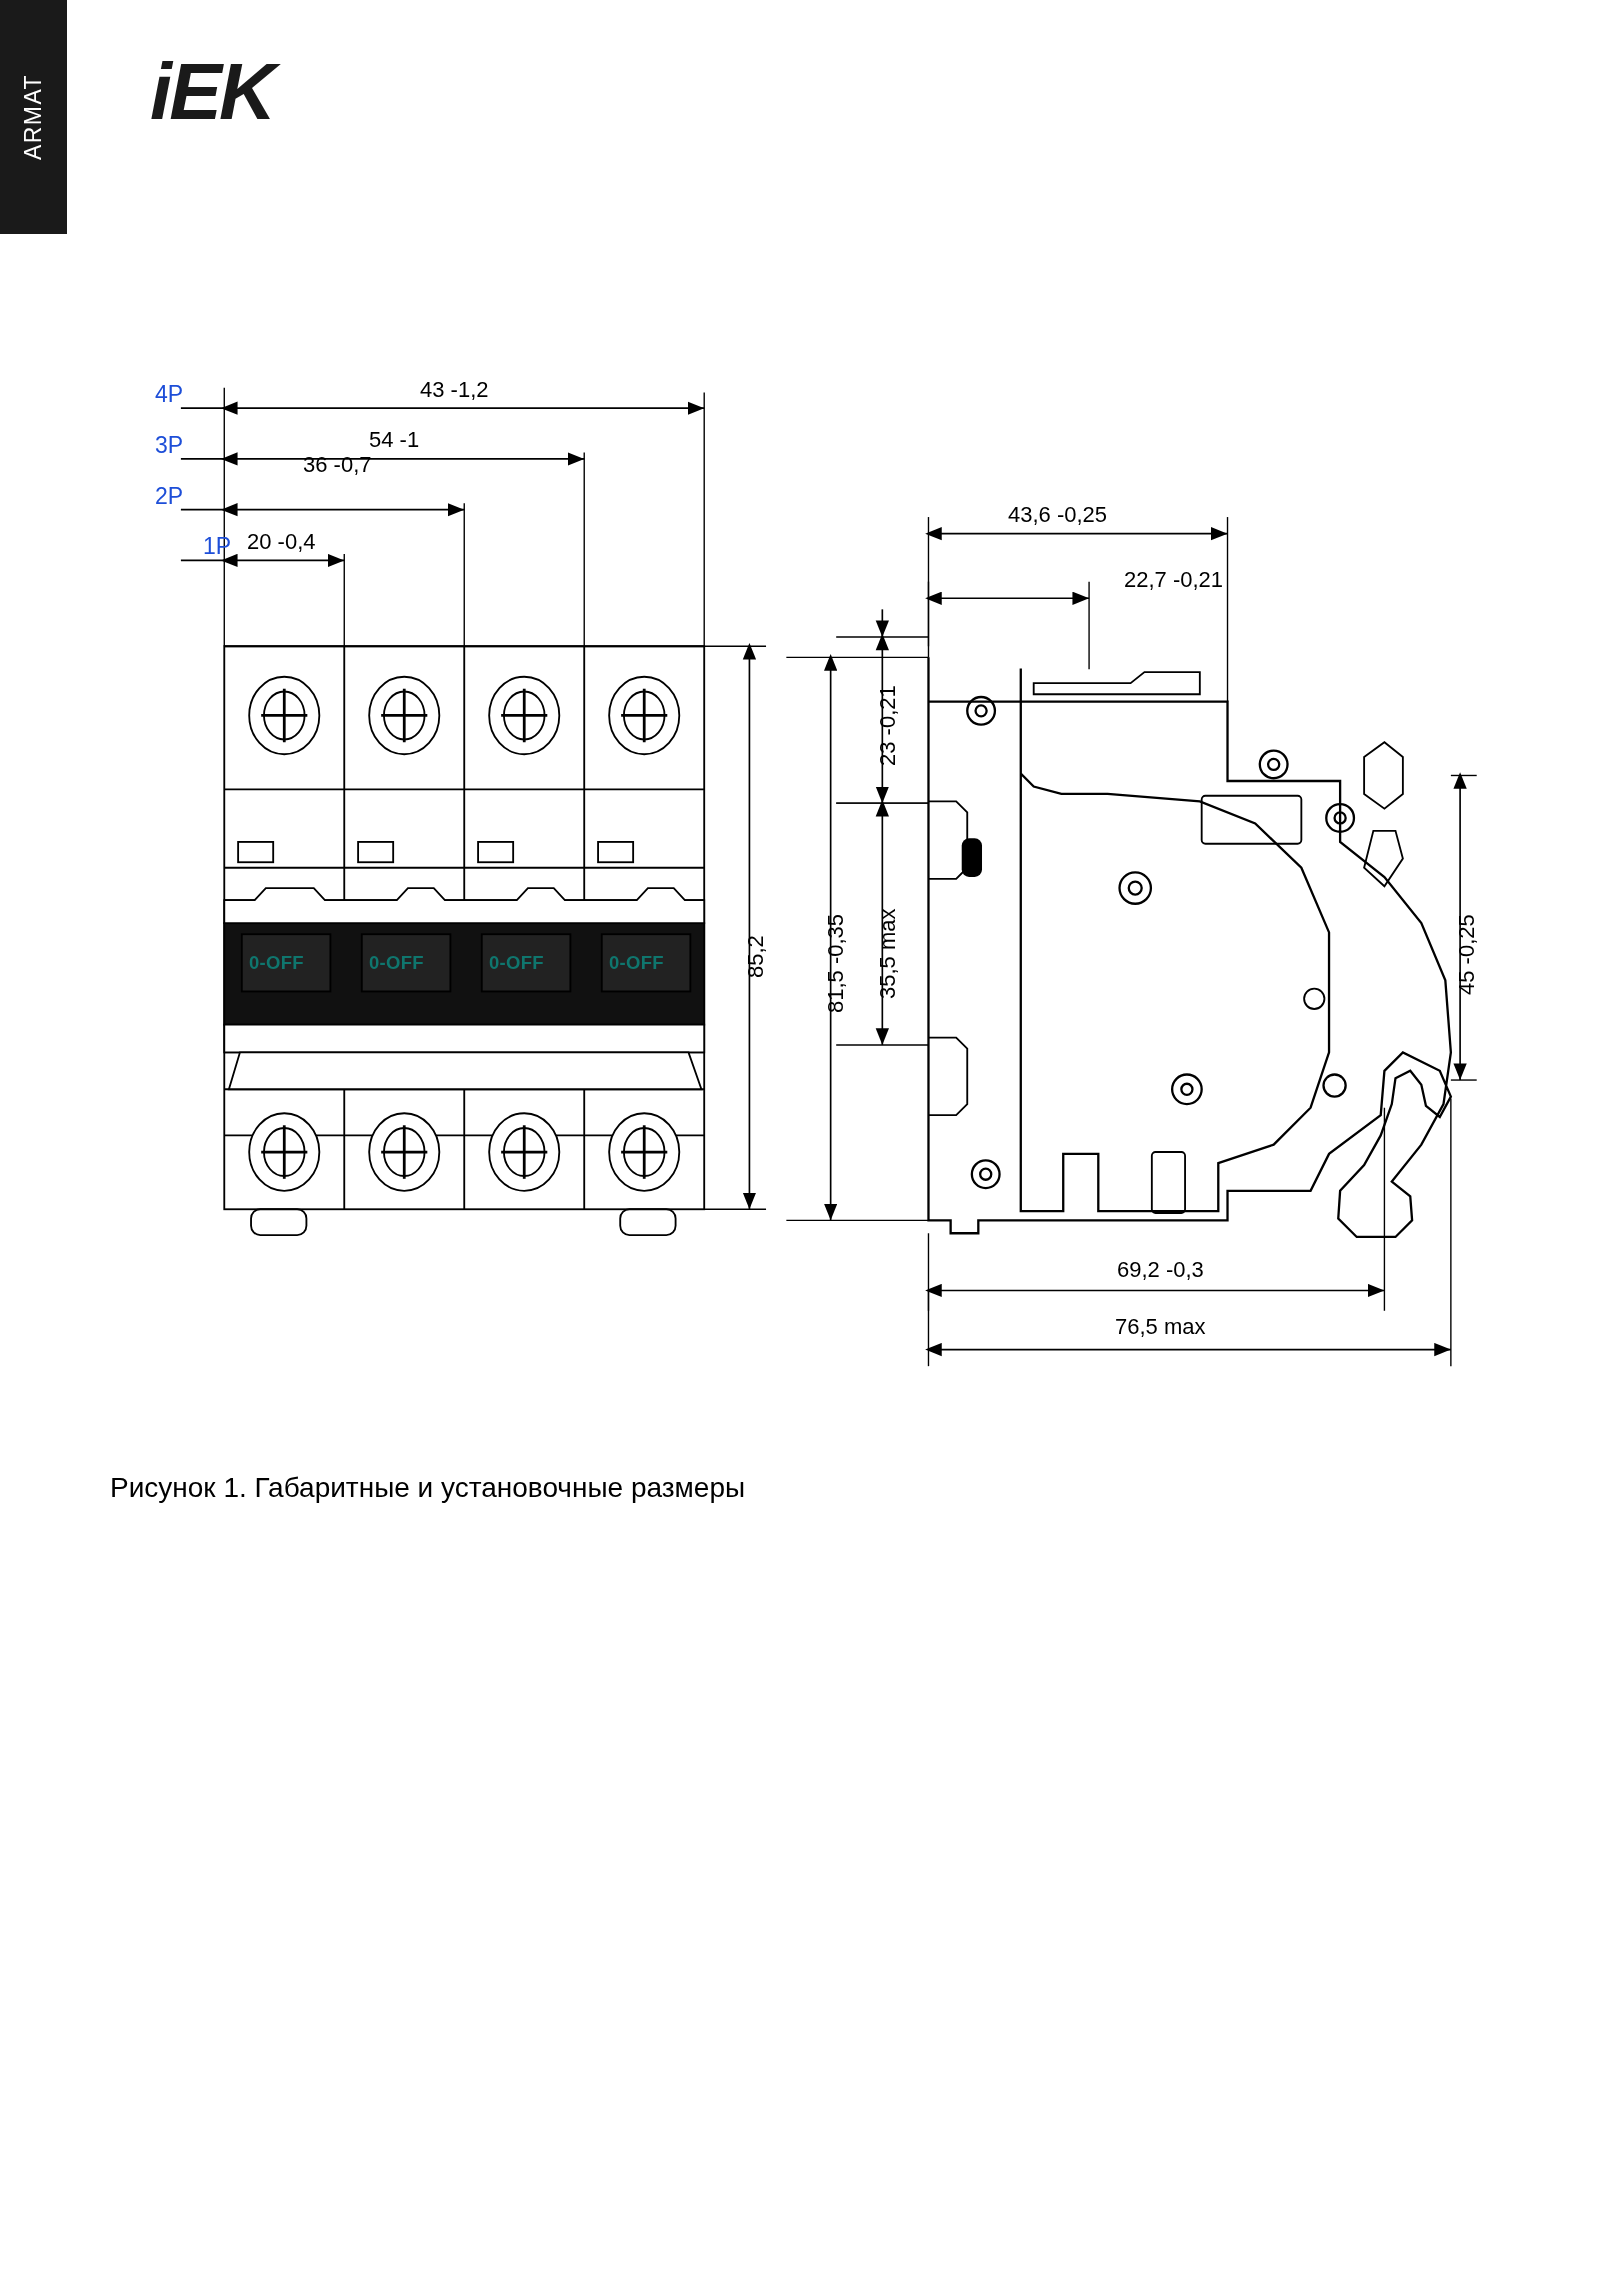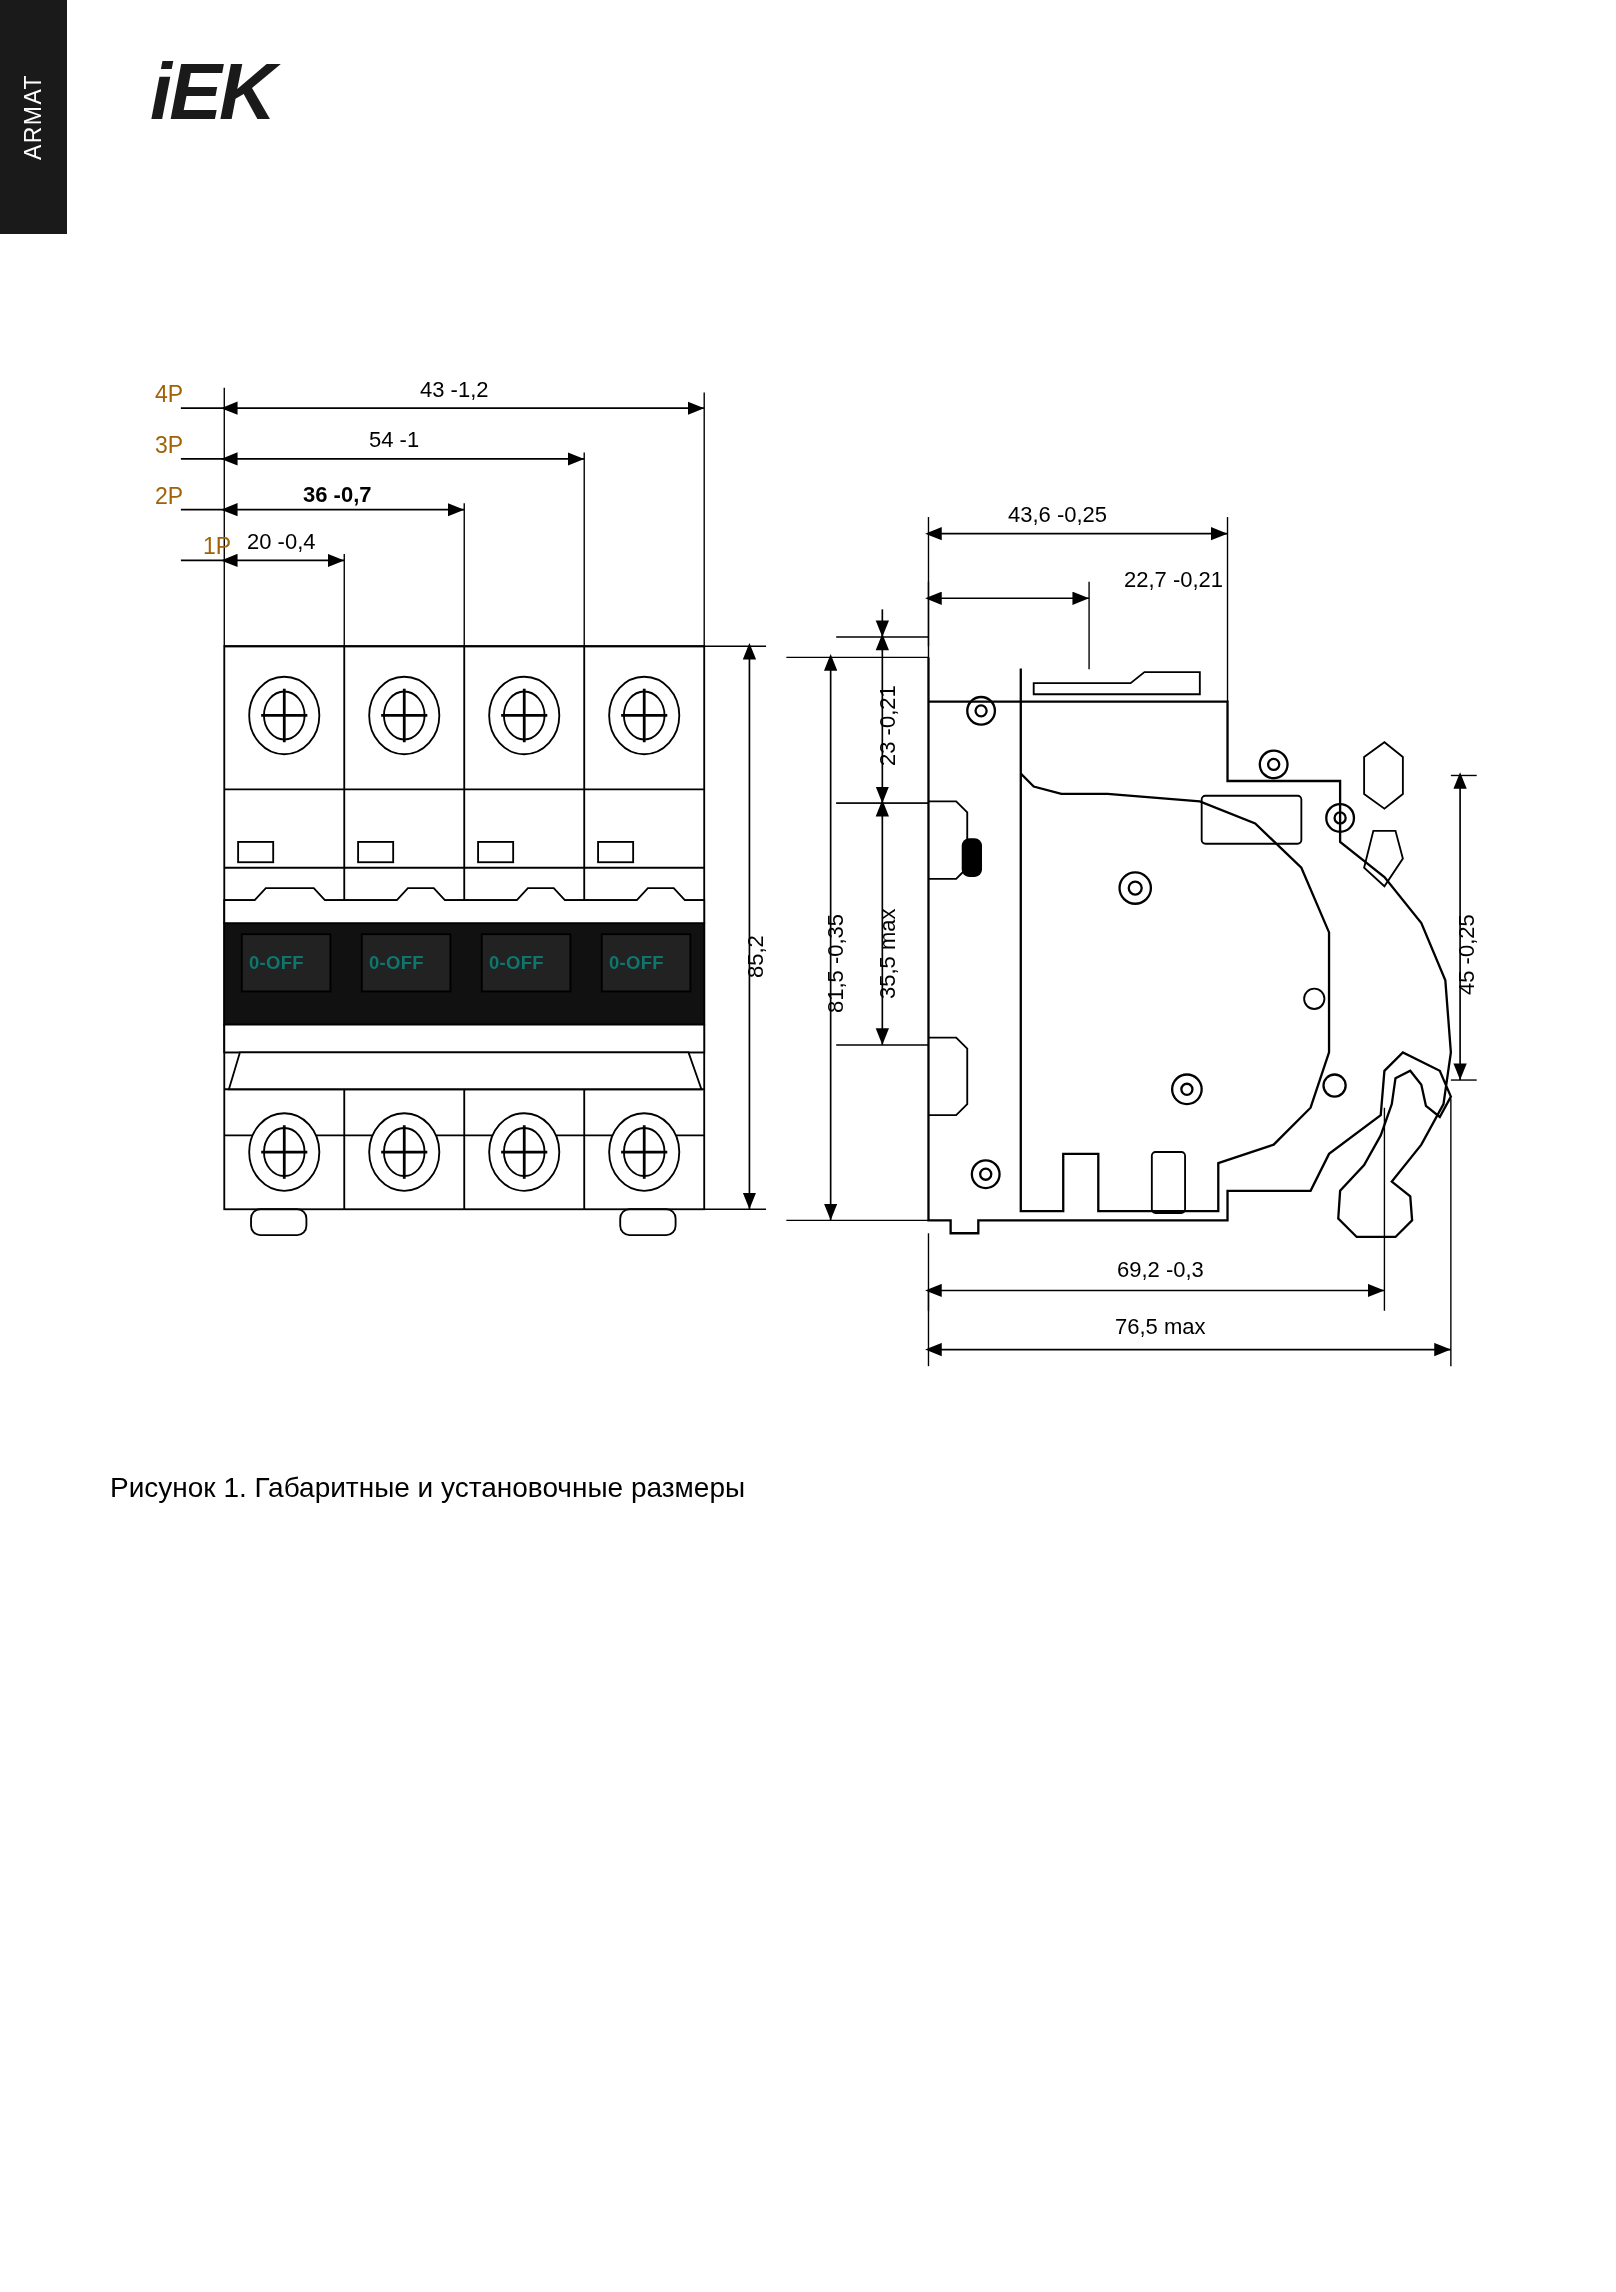--- a/index.html
+++ b/index.html
@@ -88,21 +88,21 @@
     color: #000000;
     white-space: nowrap;
   }
   .dim.rot {
     transform: rotate(-90deg);
     transform-origin: 0 0;
   }
   .pole-label {
     position: absolute;
     font-size: 23px;
-    color: #a16207;
+    color: #1d4ed8;
     white-space: nowrap;
   }
   .off-label {
     position: absolute;
     font-size: 18.5px;
     font-weight: 700;
     color: #0f766e;
     white-space: nowrap;
     letter-spacing: 0.3px;
   }
@@ -430,21 +430,21 @@
     </g>
   </svg>
 
   <div class="pole-label" style="left:155px; top:381px;">4P</div>
   <div class="pole-label" style="left:155px; top:432px;">3P</div>
   <div class="pole-label" style="left:155px; top:483px;">2P</div>
   <div class="pole-label" style="left:155px; top:533px;margin-left:48px;">1P</div>
 
   <div class="dim" style="left:420px; top:377px;">43 -1,2</div>
   <div class="dim" style="left:369px; top:427px;">54 -1</div>
-  <div class="dim" style="left:303px; top:482px;font-weight:bold;">36 -0,7</div>
+  <div class="dim" style="left:303px; top:452px;">36 -0,7</div>
   <div class="dim" style="left:247px; top:529px;">20 -0,4</div>
 
   <div class="dim rot" style="left:743px; top:978px;">85,2</div>
 
   <div class="off-label" style="left:249px; top:952px;">0-OFF</div>
   <div class="off-label" style="left:369px; top:952px;">0-OFF</div>
   <div class="off-label" style="left:489px; top:952px;">0-OFF</div>
   <div class="off-label" style="left:609px; top:952px;">0-OFF</div>
 
   <div class="dim" style="left:1008px; top:502px;">43,6 -0,25</div>

